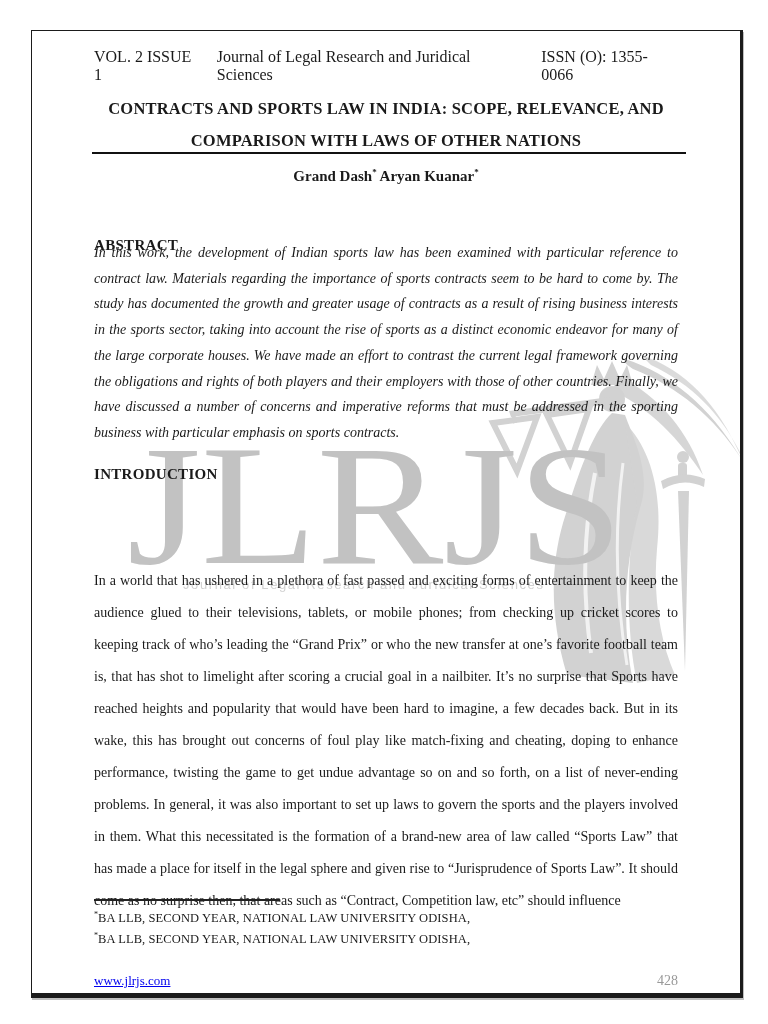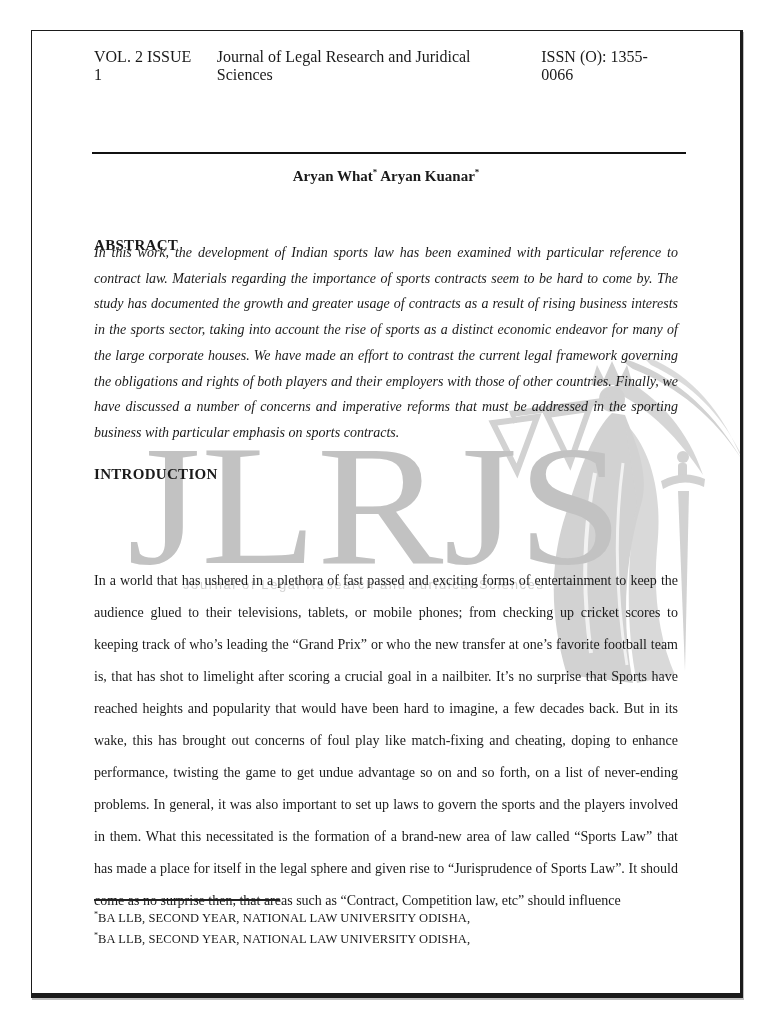--- a/index.html
+++ b/index.html
@@ -158,40 +158,45 @@
     </div>
 
     <div class="layer">
 
       <div class="header-row">
         <span>VOL. 2 ISSUE 1</span>
         <span>Journal of Legal Research and Juridical Sciences</span>
         <span>ISSN (O): 1355-0066</span>
       </div>
 
+      <div class="article-title">CONTRACTS AND SPORTS LAW IN INDIA: SCOPE, RELEVANCE, AND COMPARISON WITH LAWS OF OTHER NATIONS</div>
 
       <div class="title-divider"></div>
 
       <div class="authors-line">
-        <span>Aryan What</span><sup>*</sup>
+        <span>Grand Dash</span><sup>*</sup>
         <span>Aryan Kuanar</span><sup>*</sup>
       </div>
 
       <div class="section-heading abstract-heading">ABSTRACT</div>
 
       <div class="abstract-body">In this work, the development of Indian sports law has been examined with particular reference to contract law. Materials regarding the importance of sports contracts seem to be hard to come by. The study has documented the growth and greater usage of contracts as a result of rising business interests in the sports sector, taking into account the rise of sports as a distinct economic endeavor for many of the large corporate houses. We have made an effort to contrast the current legal framework governing the obligations and rights of both players and their employers with those of other countries. Finally, we have discussed a number of concerns and imperative reforms that must be addressed in the sporting business with particular emphasis on sports contracts.</div>
 
       <div class="section-heading intro-heading">INTRODUCTION</div>
 
 
       <div class="intro-body">In a world that has ushered in a plethora of fast passed and exciting forms of entertainment to keep the audience glued to their televisions, tablets, or mobile phones; from checking up cricket scores to keeping track of who’s leading the “Grand Prix” or who the new transfer at one’s favorite football team is, that has shot to limelight after scoring a crucial goal in a nailbiter. It’s no surprise that Sports have reached heights and popularity that would have been hard to imagine, a few decades back. But in its wake, this has brought out concerns of foul play like match-fixing and cheating, doping to enhance performance, twisting the game to get undue advantage so on and so forth, on a list of never-ending problems. In general, it was also important to set up laws to govern the sports and the players involved in them. What this necessitated is the formation of a brand-new area of law called “Sports Law” that has made a place for itself in the legal sphere and given rise to “Jurisprudence of Sports Law”. It should come as no surprise then, that areas such as “Contract, Competition law, etc” should influence</div>
 
       <div class="footnote-divider"></div>
 
       <div class="footnotes">
         <div><sup>*</sup><span>BA LLB, SECOND YEAR, NATIONAL LAW UNIVERSITY ODISHA,</span></div>
         <div><sup>*</sup><span>BA LLB, SECOND YEAR, NATIONAL LAW UNIVERSITY ODISHA,</span></div>
       </div>
 
+      <div class="footer-row">
+        <a class="site-link">www.jlrjs.com</a>
+        <span class="page-number">428</span>
+      </div>
 
     </div>
   </div>
 </div>
 
 </body></html>

